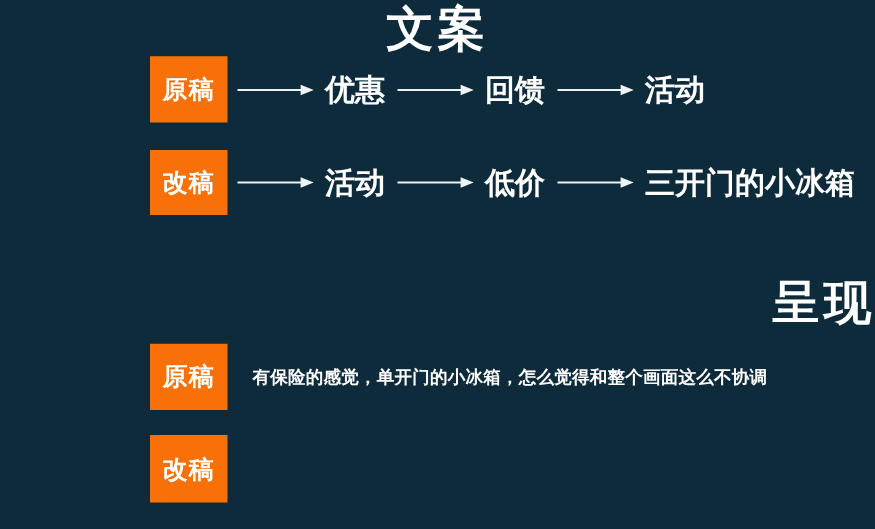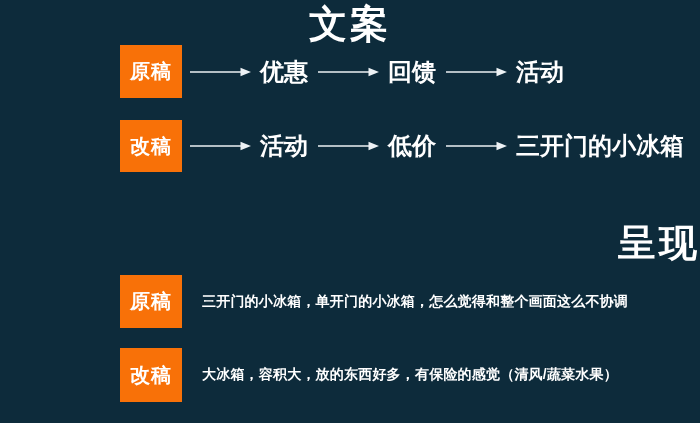--- a/index.html
+++ b/index.html
@@ -123,21 +123,20 @@
       <line x1="1" y1="7" x2="53" y2="7"></line>
       <path d="M62 7 L51.5 2.8 L51.5 11.2 Z"></path>
     </svg>
     <span class="flow-step">三开门的小冰箱</span>
   </div>
 
   <h1 class="section-title title-present">呈现</h1>
 
   <div class="present-row row3">
     <div class="badge">原稿</div>
-    <p class="present-text">三开门的小冰箱，单开门的小冰箱，怎么觉得和整个画面这么不协调</p>
+    <p class="present-text">有保险的感觉，单开门的小冰箱，怎么觉得和整个画面这么不协调</p>
   </div>
 
   <div class="present-row row4">
     <div class="badge">改稿</div>
-    <p class="present-text">大冰箱，容积大，放的东西好多，有保险的感觉（清风/蔬菜水果）</p>
   </div>
 
 </div>
 
 </body></html>

